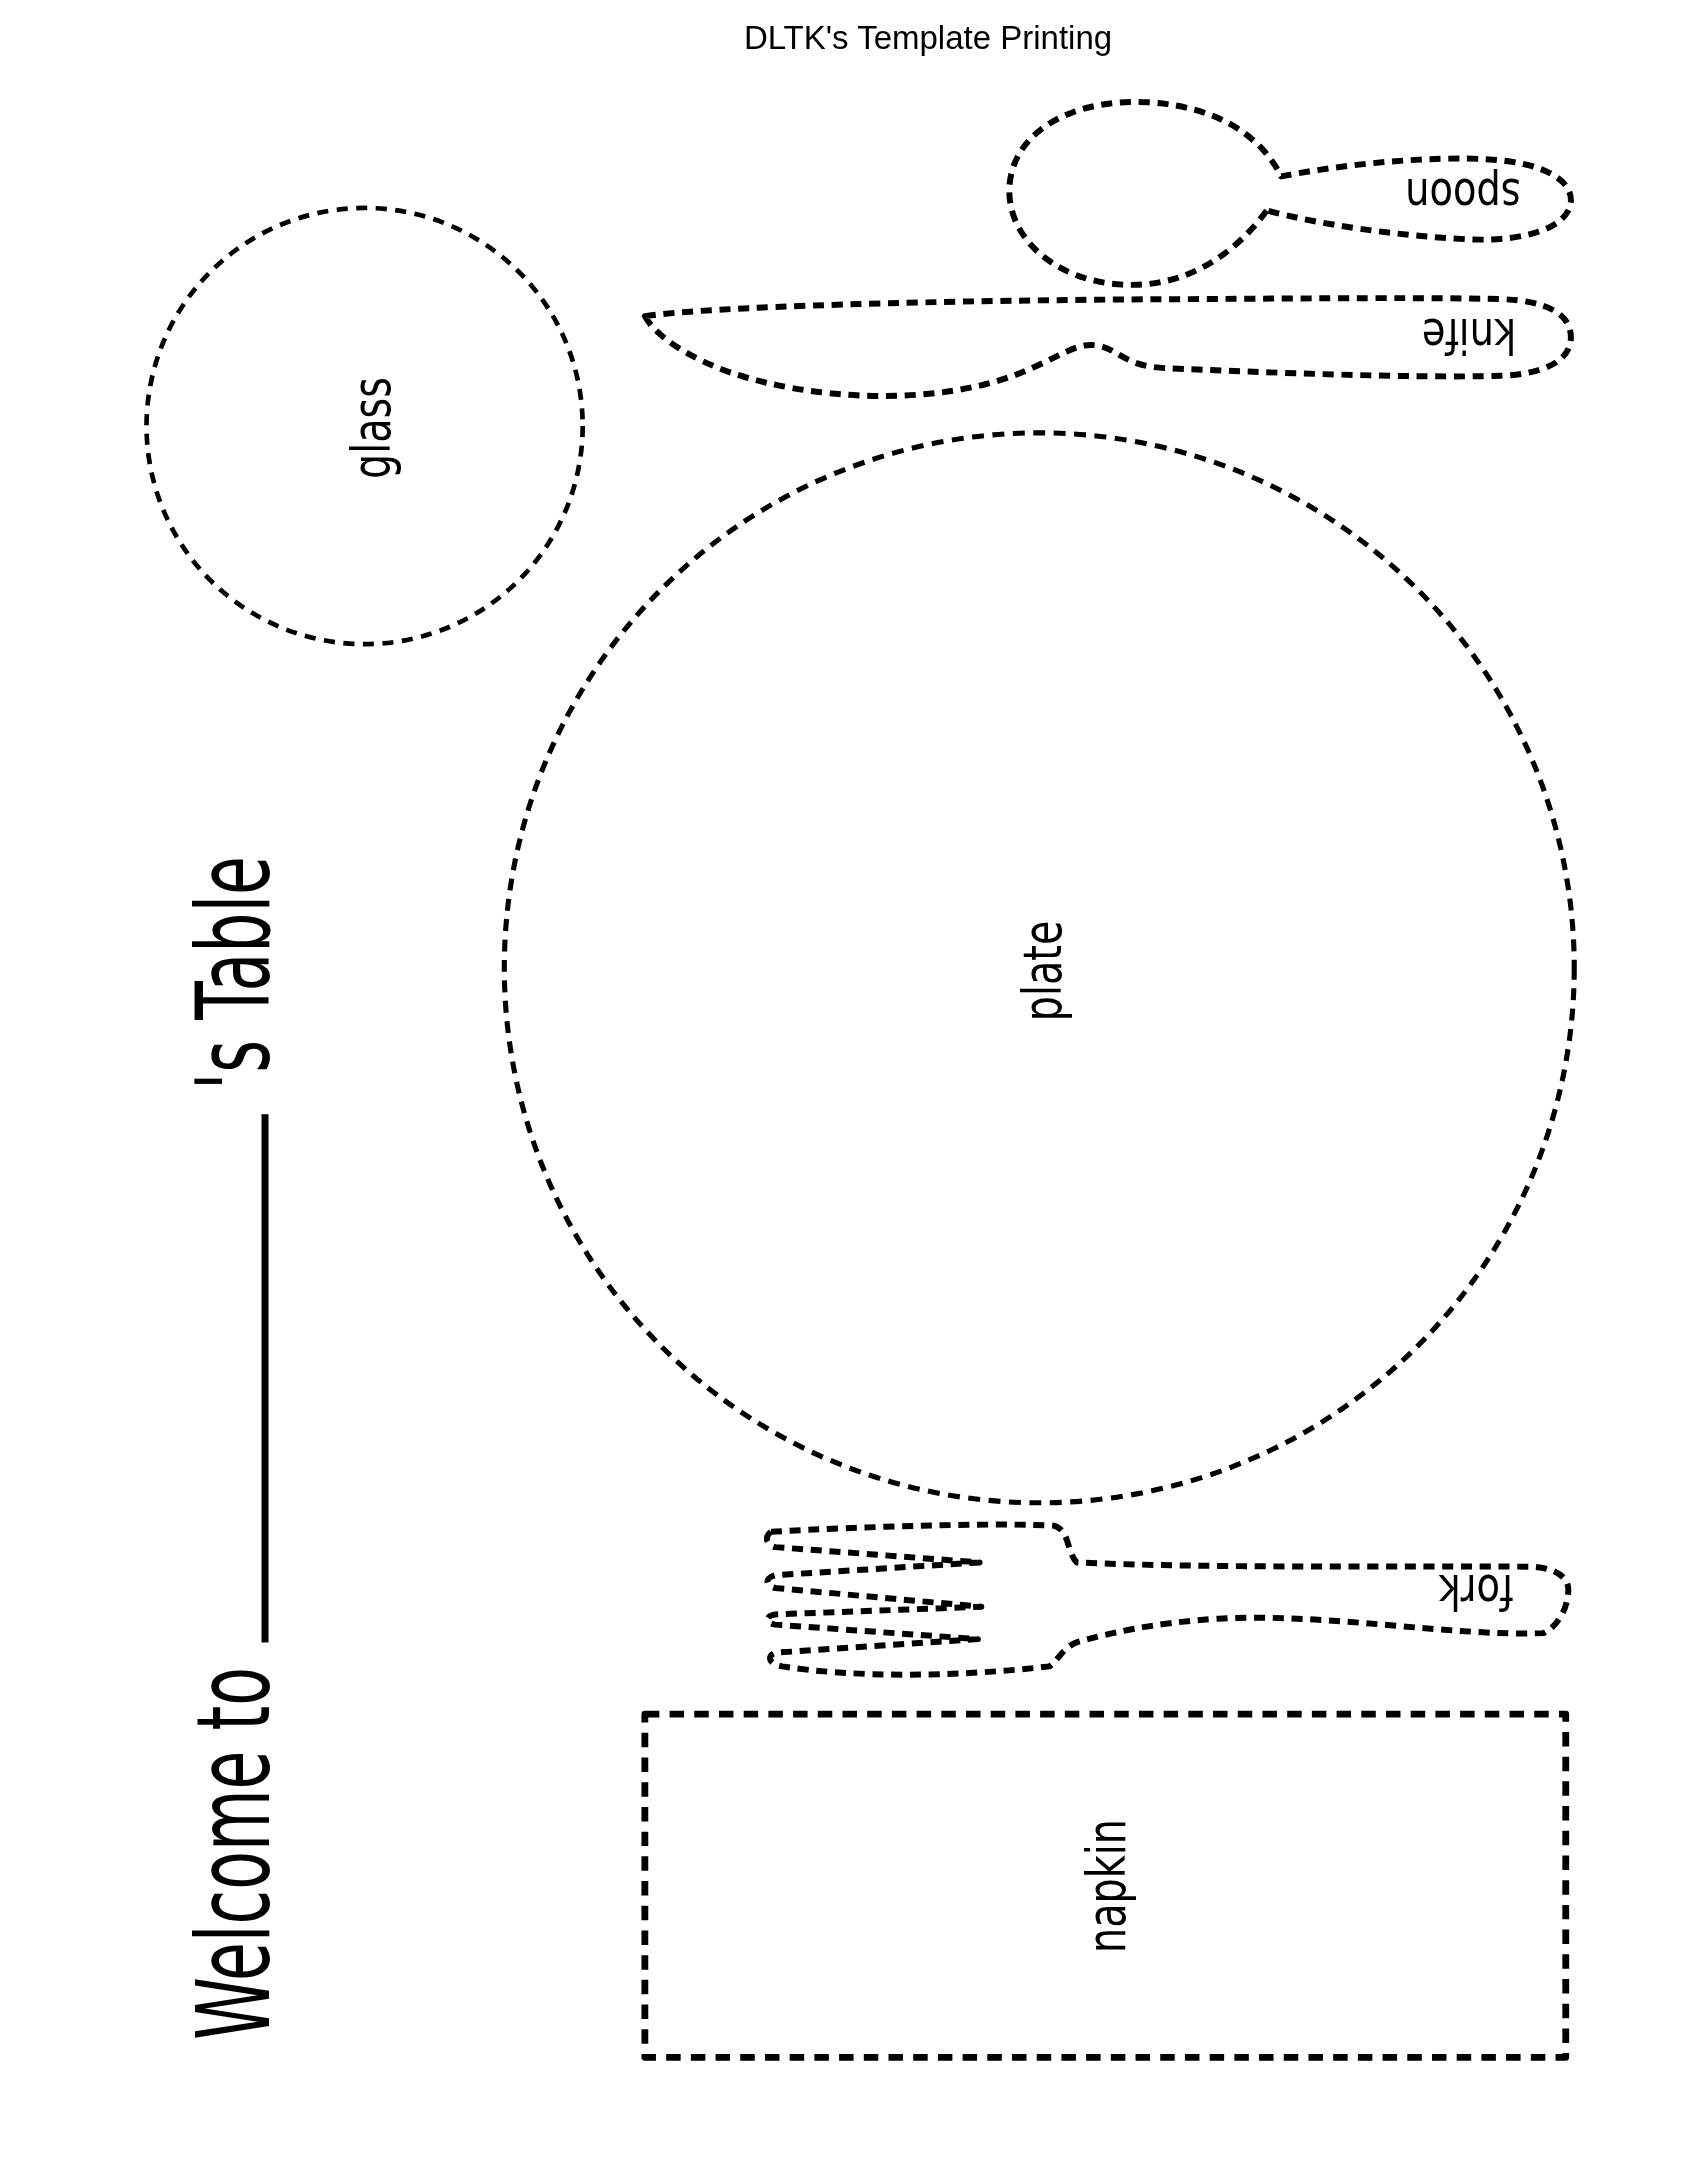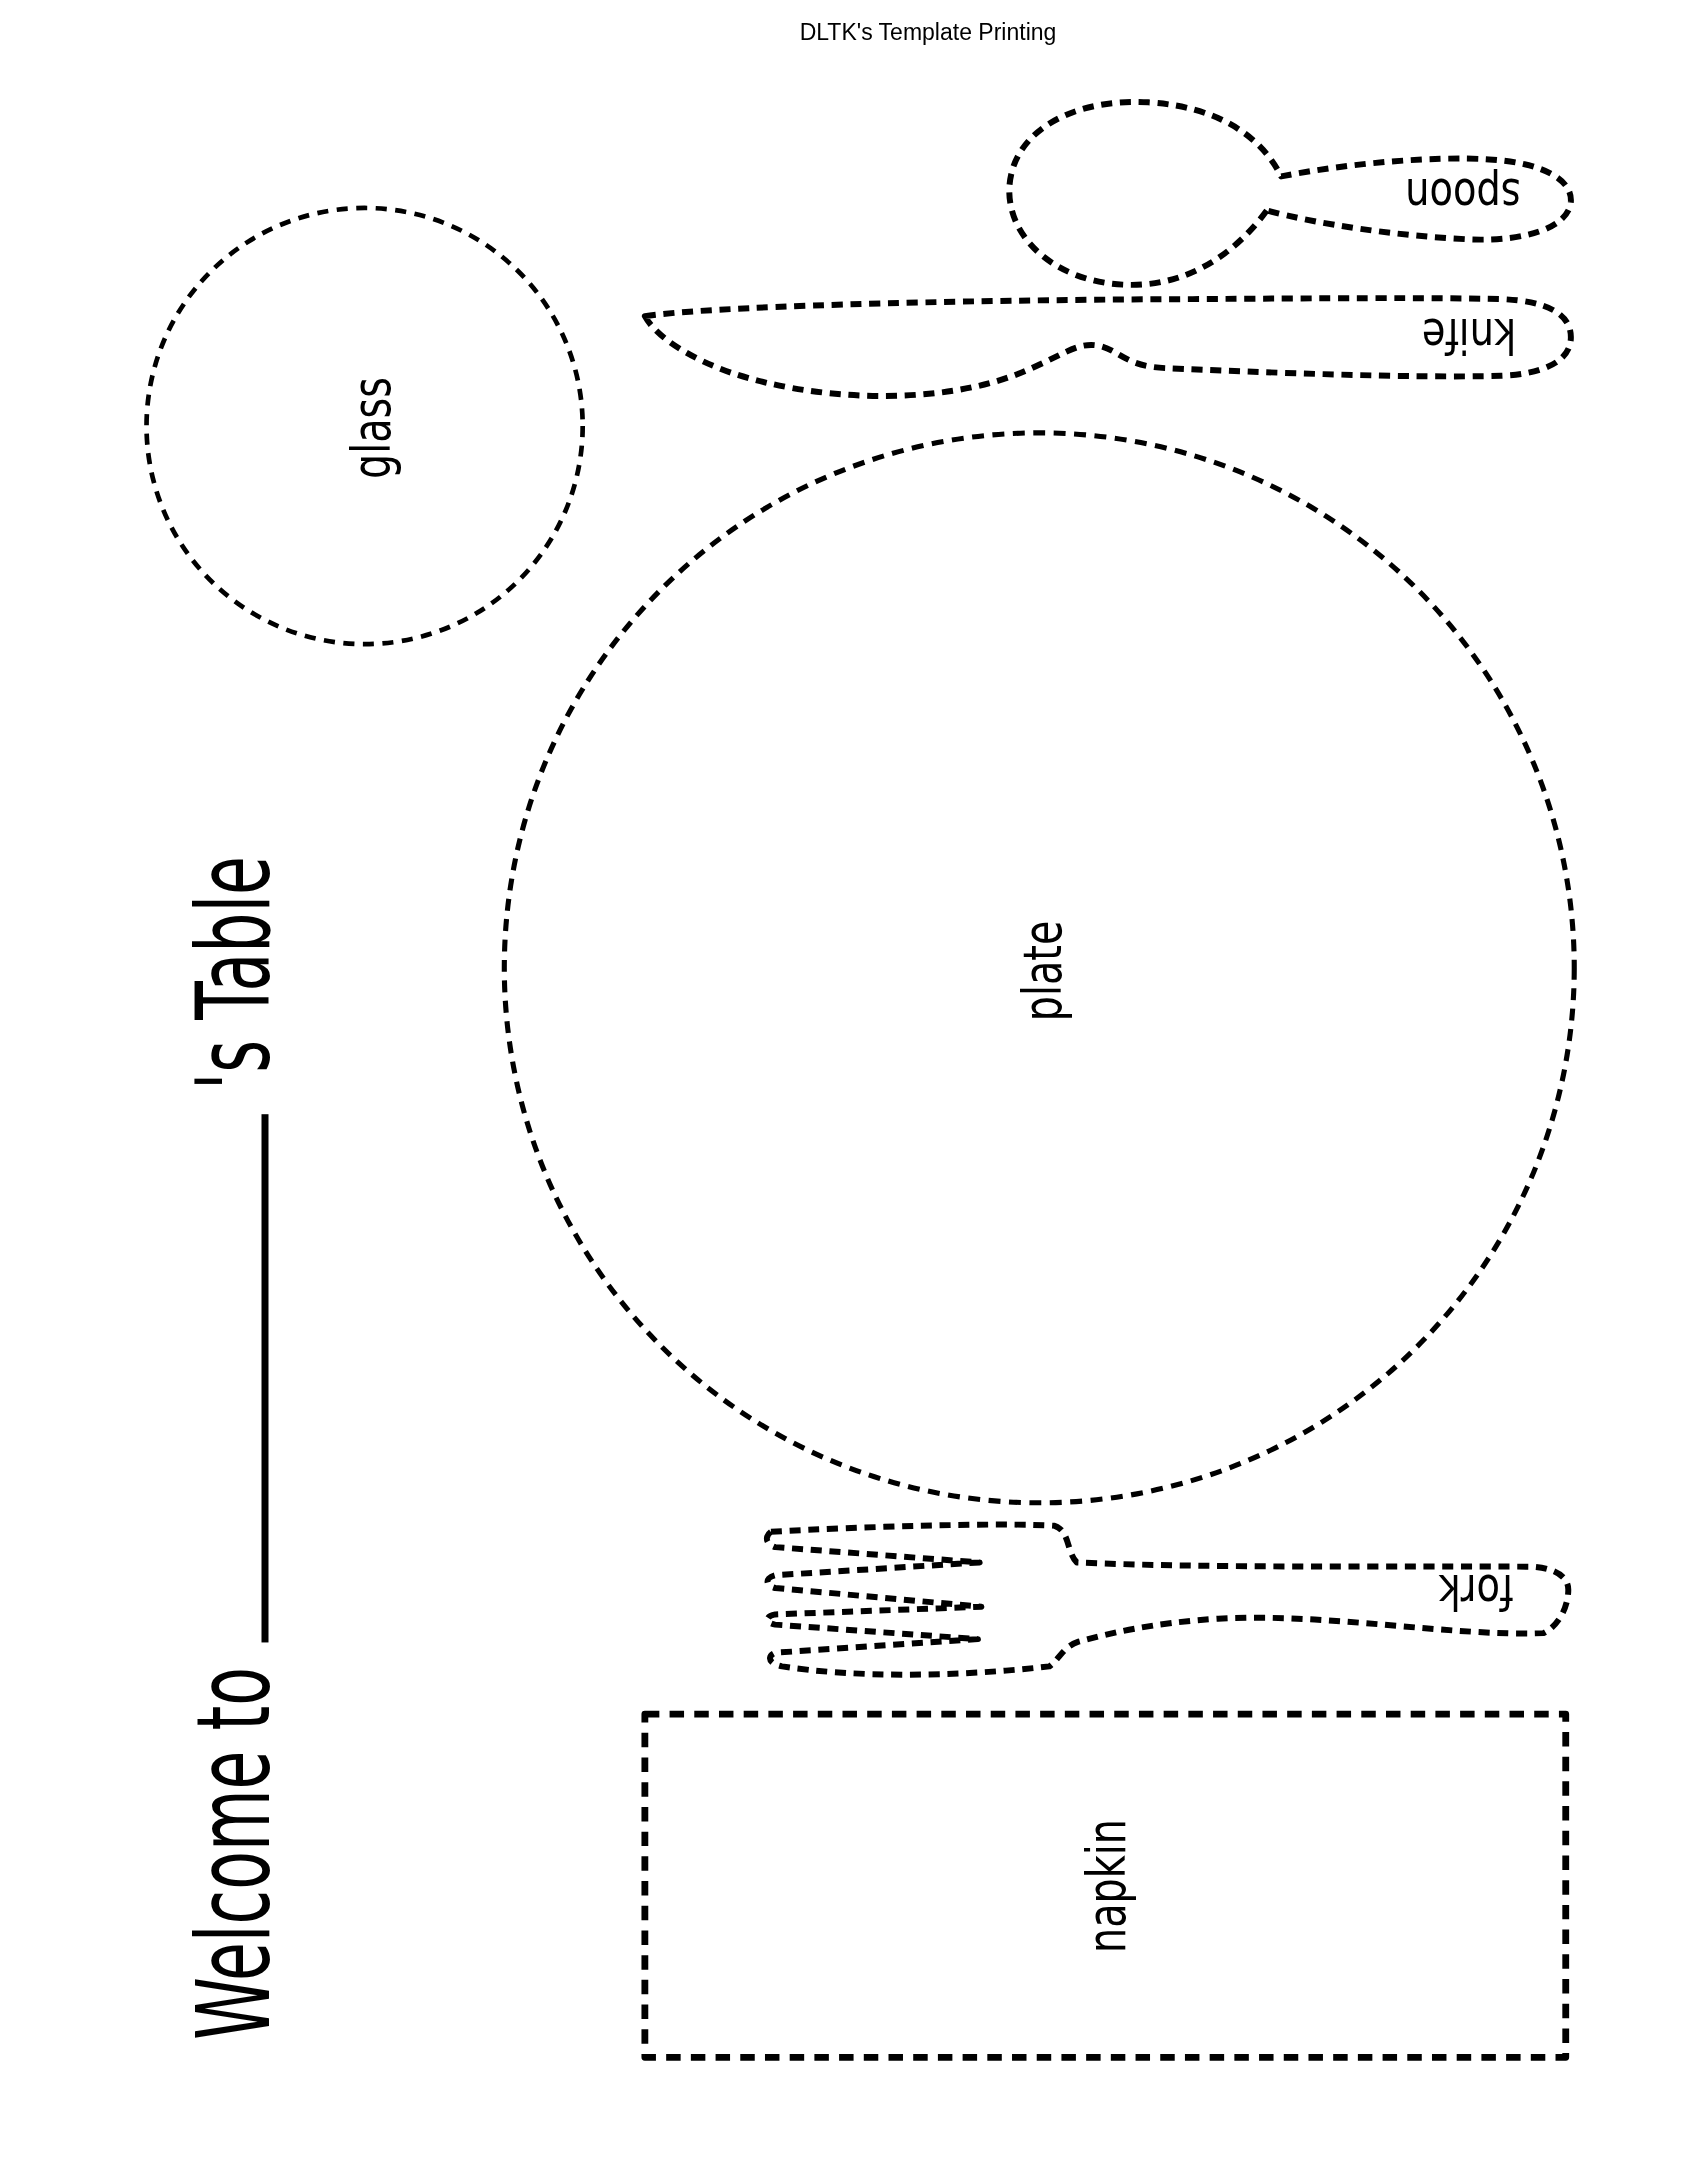--- a/index.html
+++ b/index.html
@@ -17,21 +17,21 @@
     width: 1685px;
     height: 2181px;
     background: #ffffff;
   }
   .header {
     position: absolute;
     top: 19px;
     left: 928px;
     transform: translateX(-50%);
     font-family: "Liberation Sans", sans-serif;
-    font-size: 23px;
+    font-size: 33px;
     font-weight: 400;
     white-space: nowrap;
     color: #000;
   }
   .shapes {
     position: absolute;
     left: 0; top: 0;
     width: 1685px;
     height: 2181px;
   }

